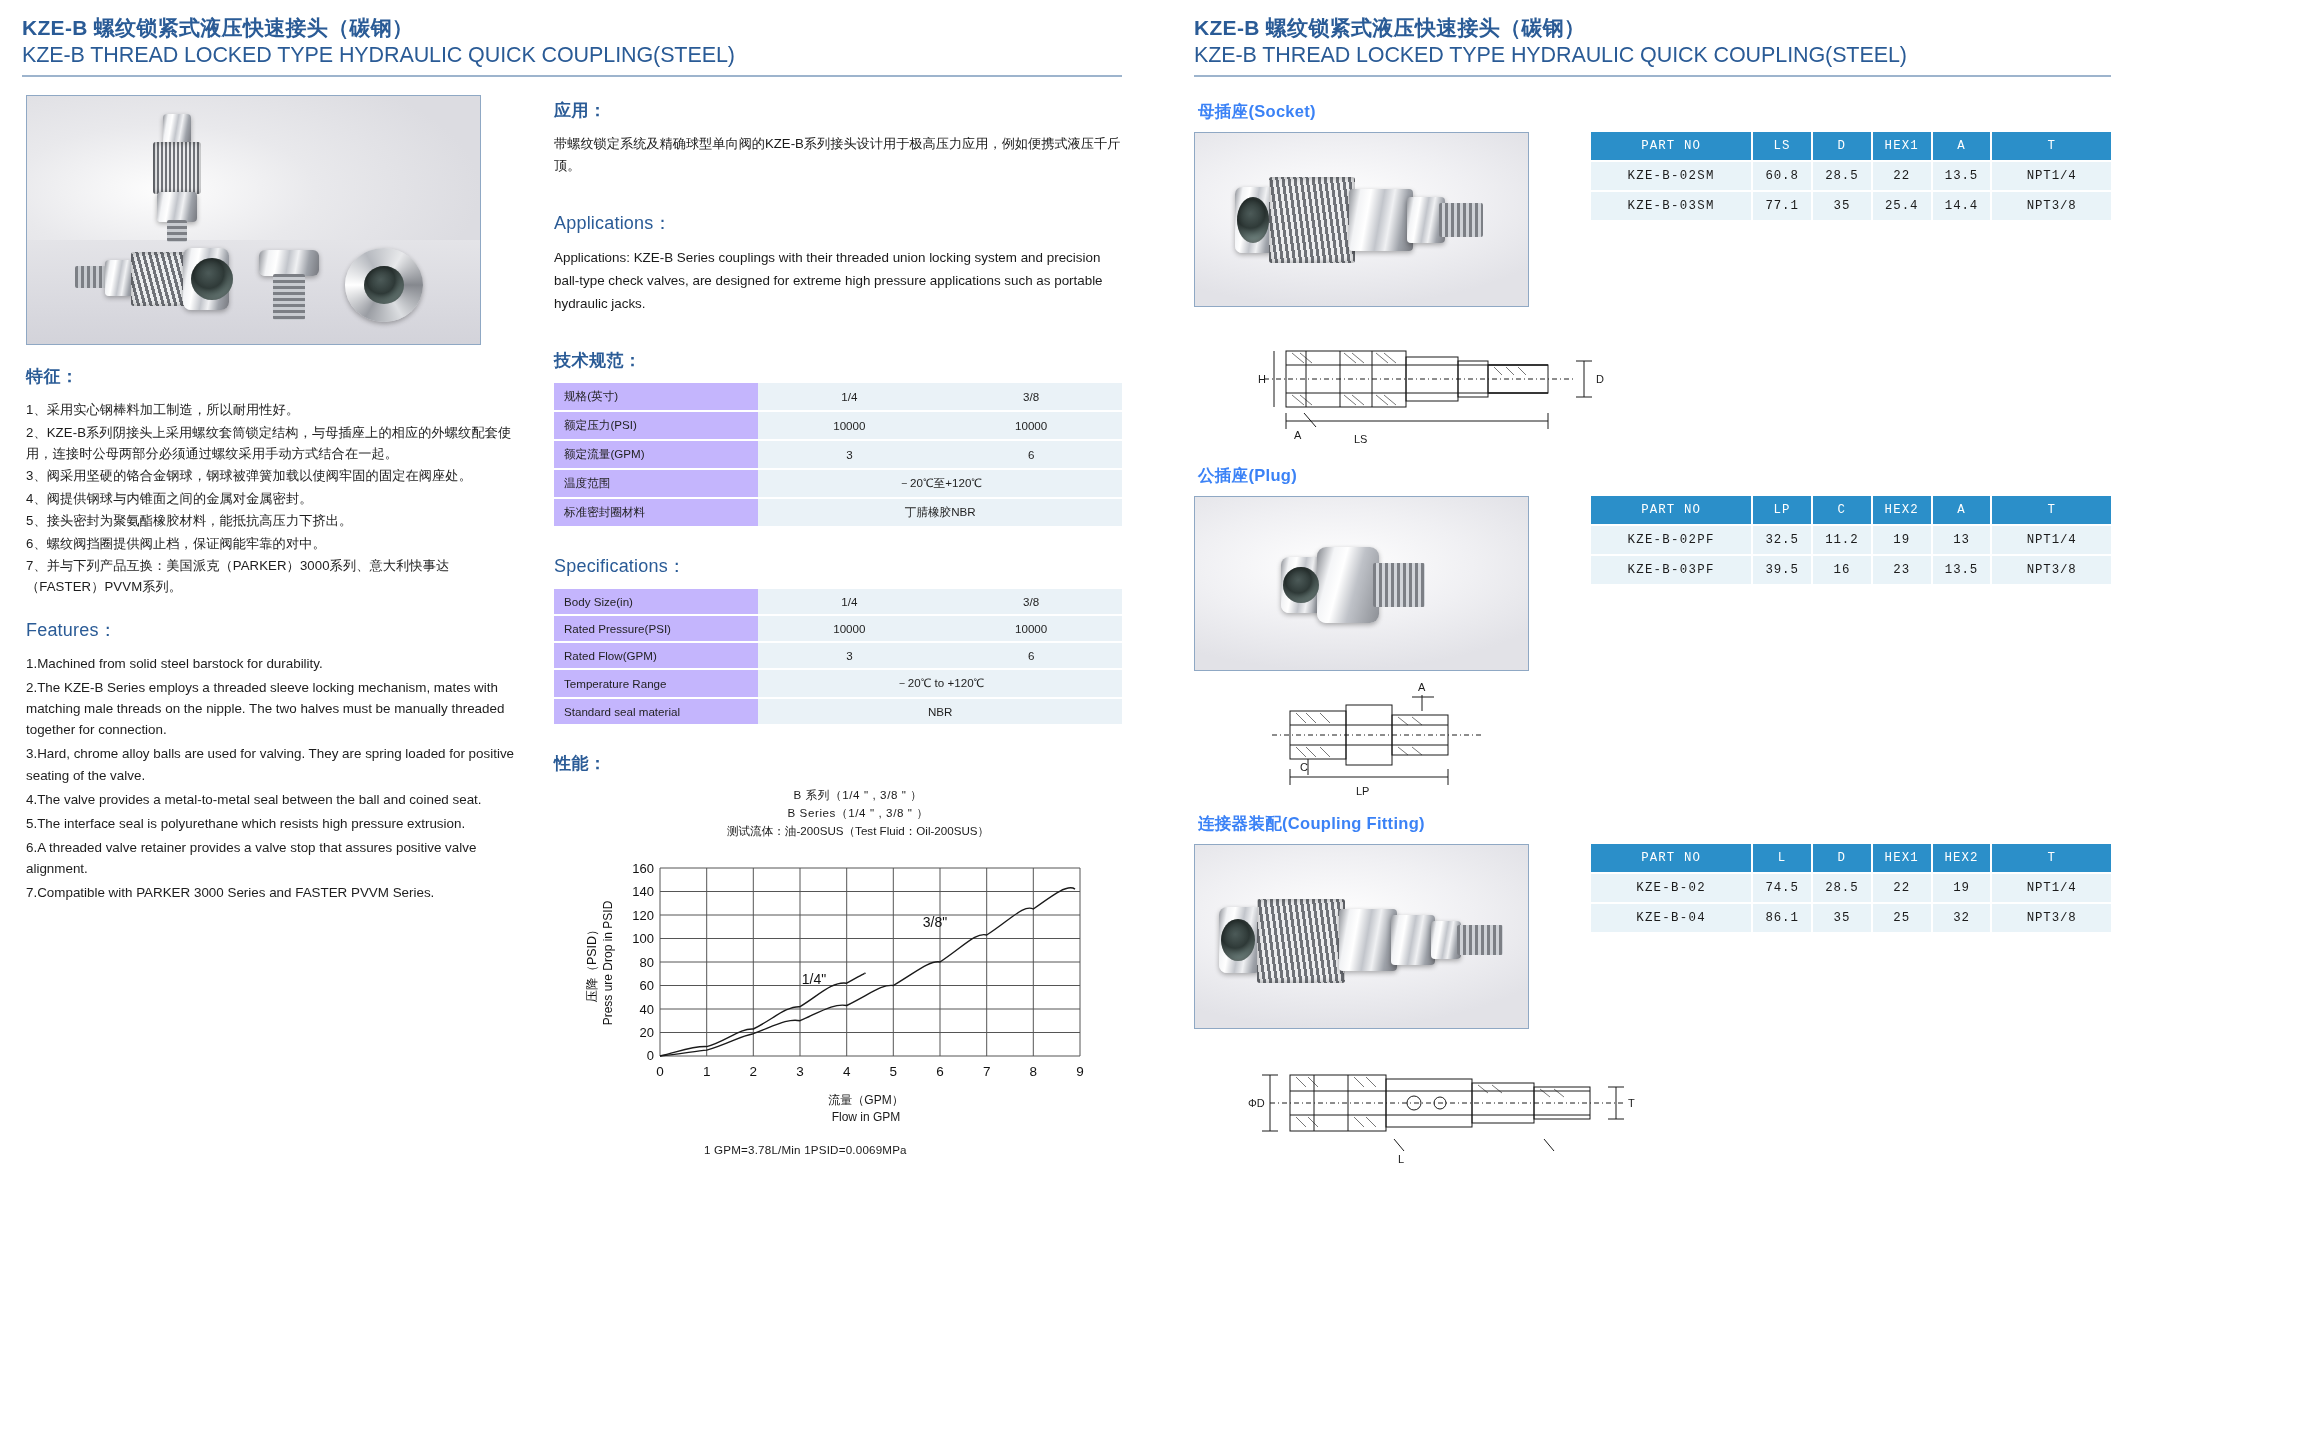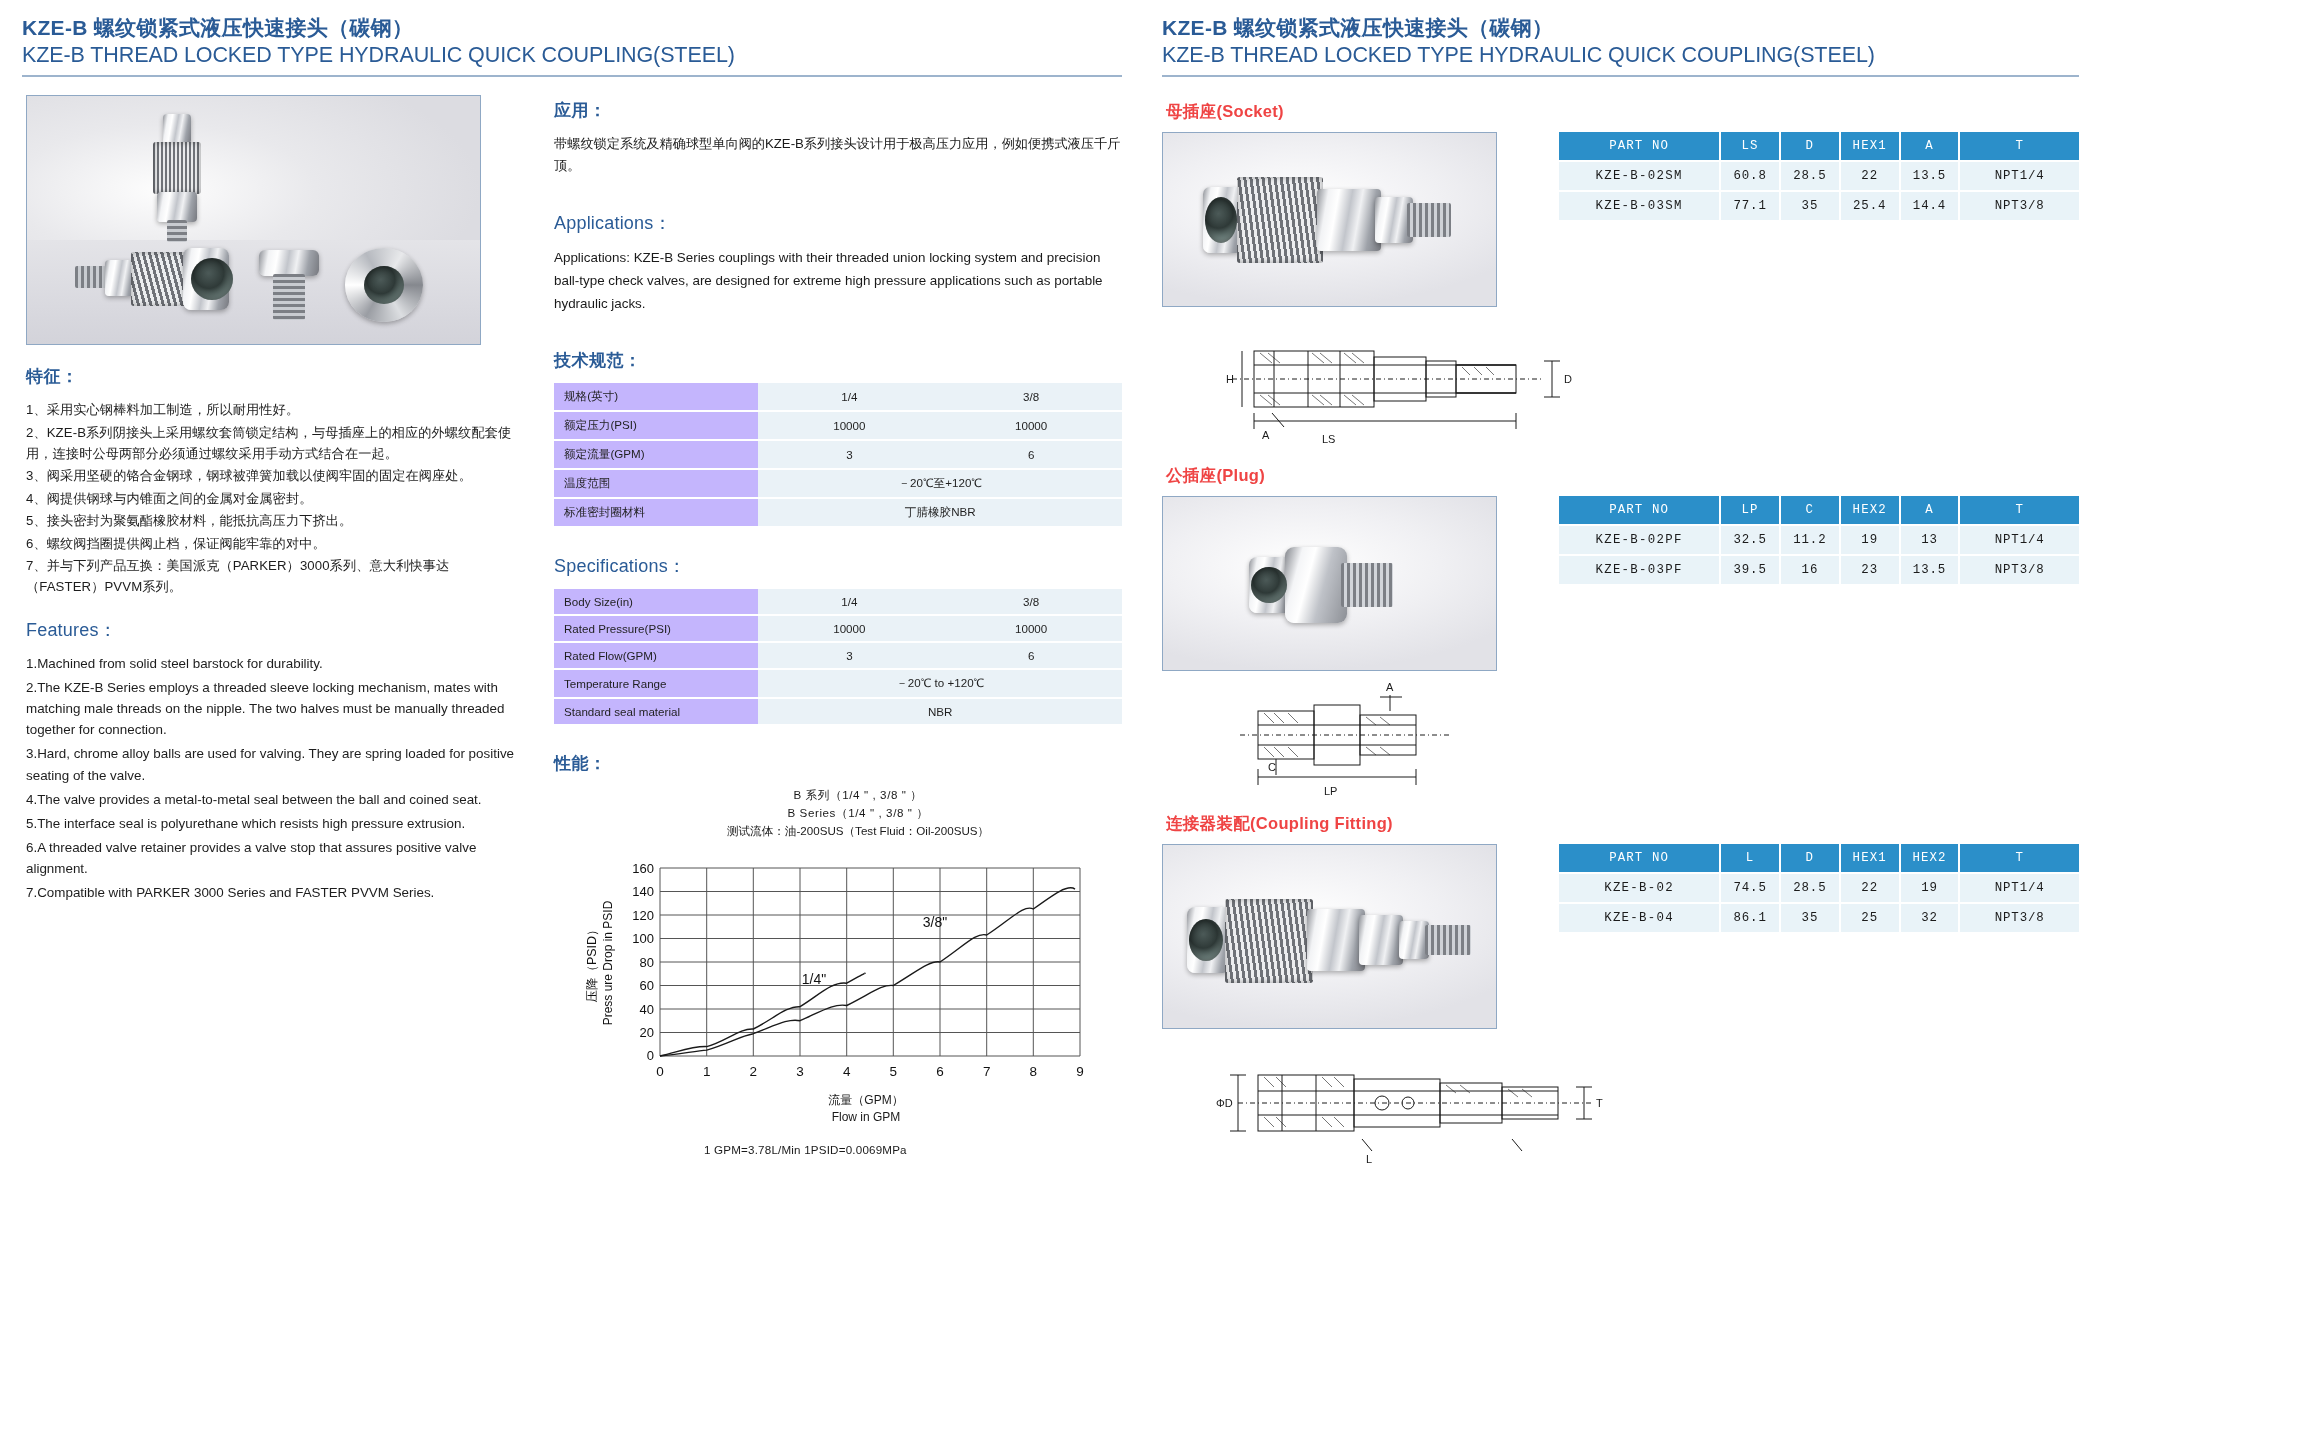--- a/index.html
+++ b/index.html
@@ -1,19 +1,19 @@
 <!DOCTYPE html>
 <html><head>
 <meta charset="utf-8">
 <style>
   * { margin:0; padding:0; box-sizing:border-box; }
   html,body { width:2307px; height:1431px; background:#ffffff; }
   body { font-family:"Liberation Sans", sans-serif; color:#1a1a1a; }
 
-  .page { position:relative; width:1999px; height:1431px; display:flex; }
+  .page { position:relative; width:1999px; height:1431px; display:flex;gap:32px; }
 
   
   .panel { position:relative; height:1431px; }
   .panel-left  { width:1154px; padding:14px 18px 0 22px; }
   .panel-right { width:1153px; padding:14px 18px 0 22px; }
 
   
   .doc-head { margin-bottom:9px; }
   .doc-head .cn {
     font-size:21px; font-weight:bold; color:#2a5b96;
@@ -104,21 +104,21 @@
   .chart-area svg { display:block; }
   .axis-x-lab { text-align:center; margin-left:56px; margin-top:4px; }
   .axis-x-lab div { font-size:12px; line-height:1.45; }
   .chart-foot {
     font-size:11.6px; margin-top:16px; margin-left:150px; letter-spacing:.2px;
   }
 
   
   .r-section { margin-bottom:6px; }
   h4.r-title {
-    font-size:16.5px; font-weight:bold; color:#ef4444;
+    font-size:16.5px; font-weight:bold; color:#3b82f6;
     margin:0 0 9px 4px; letter-spacing:.3px;
   }
   .r-row { display:flex; align-items:flex-start; }
   .photo-box {
     width:335px; height:175px; border:1px solid #8fa8c4;
     background:radial-gradient(ellipse 75% 60% at 42% 40%, #ffffff 0%, #f0f0f3 55%, #e2e2e7 100%);
     position:relative; overflow:hidden; flex:0 0 auto;
   }
   .photo-box.tall { height:185px; }
 

